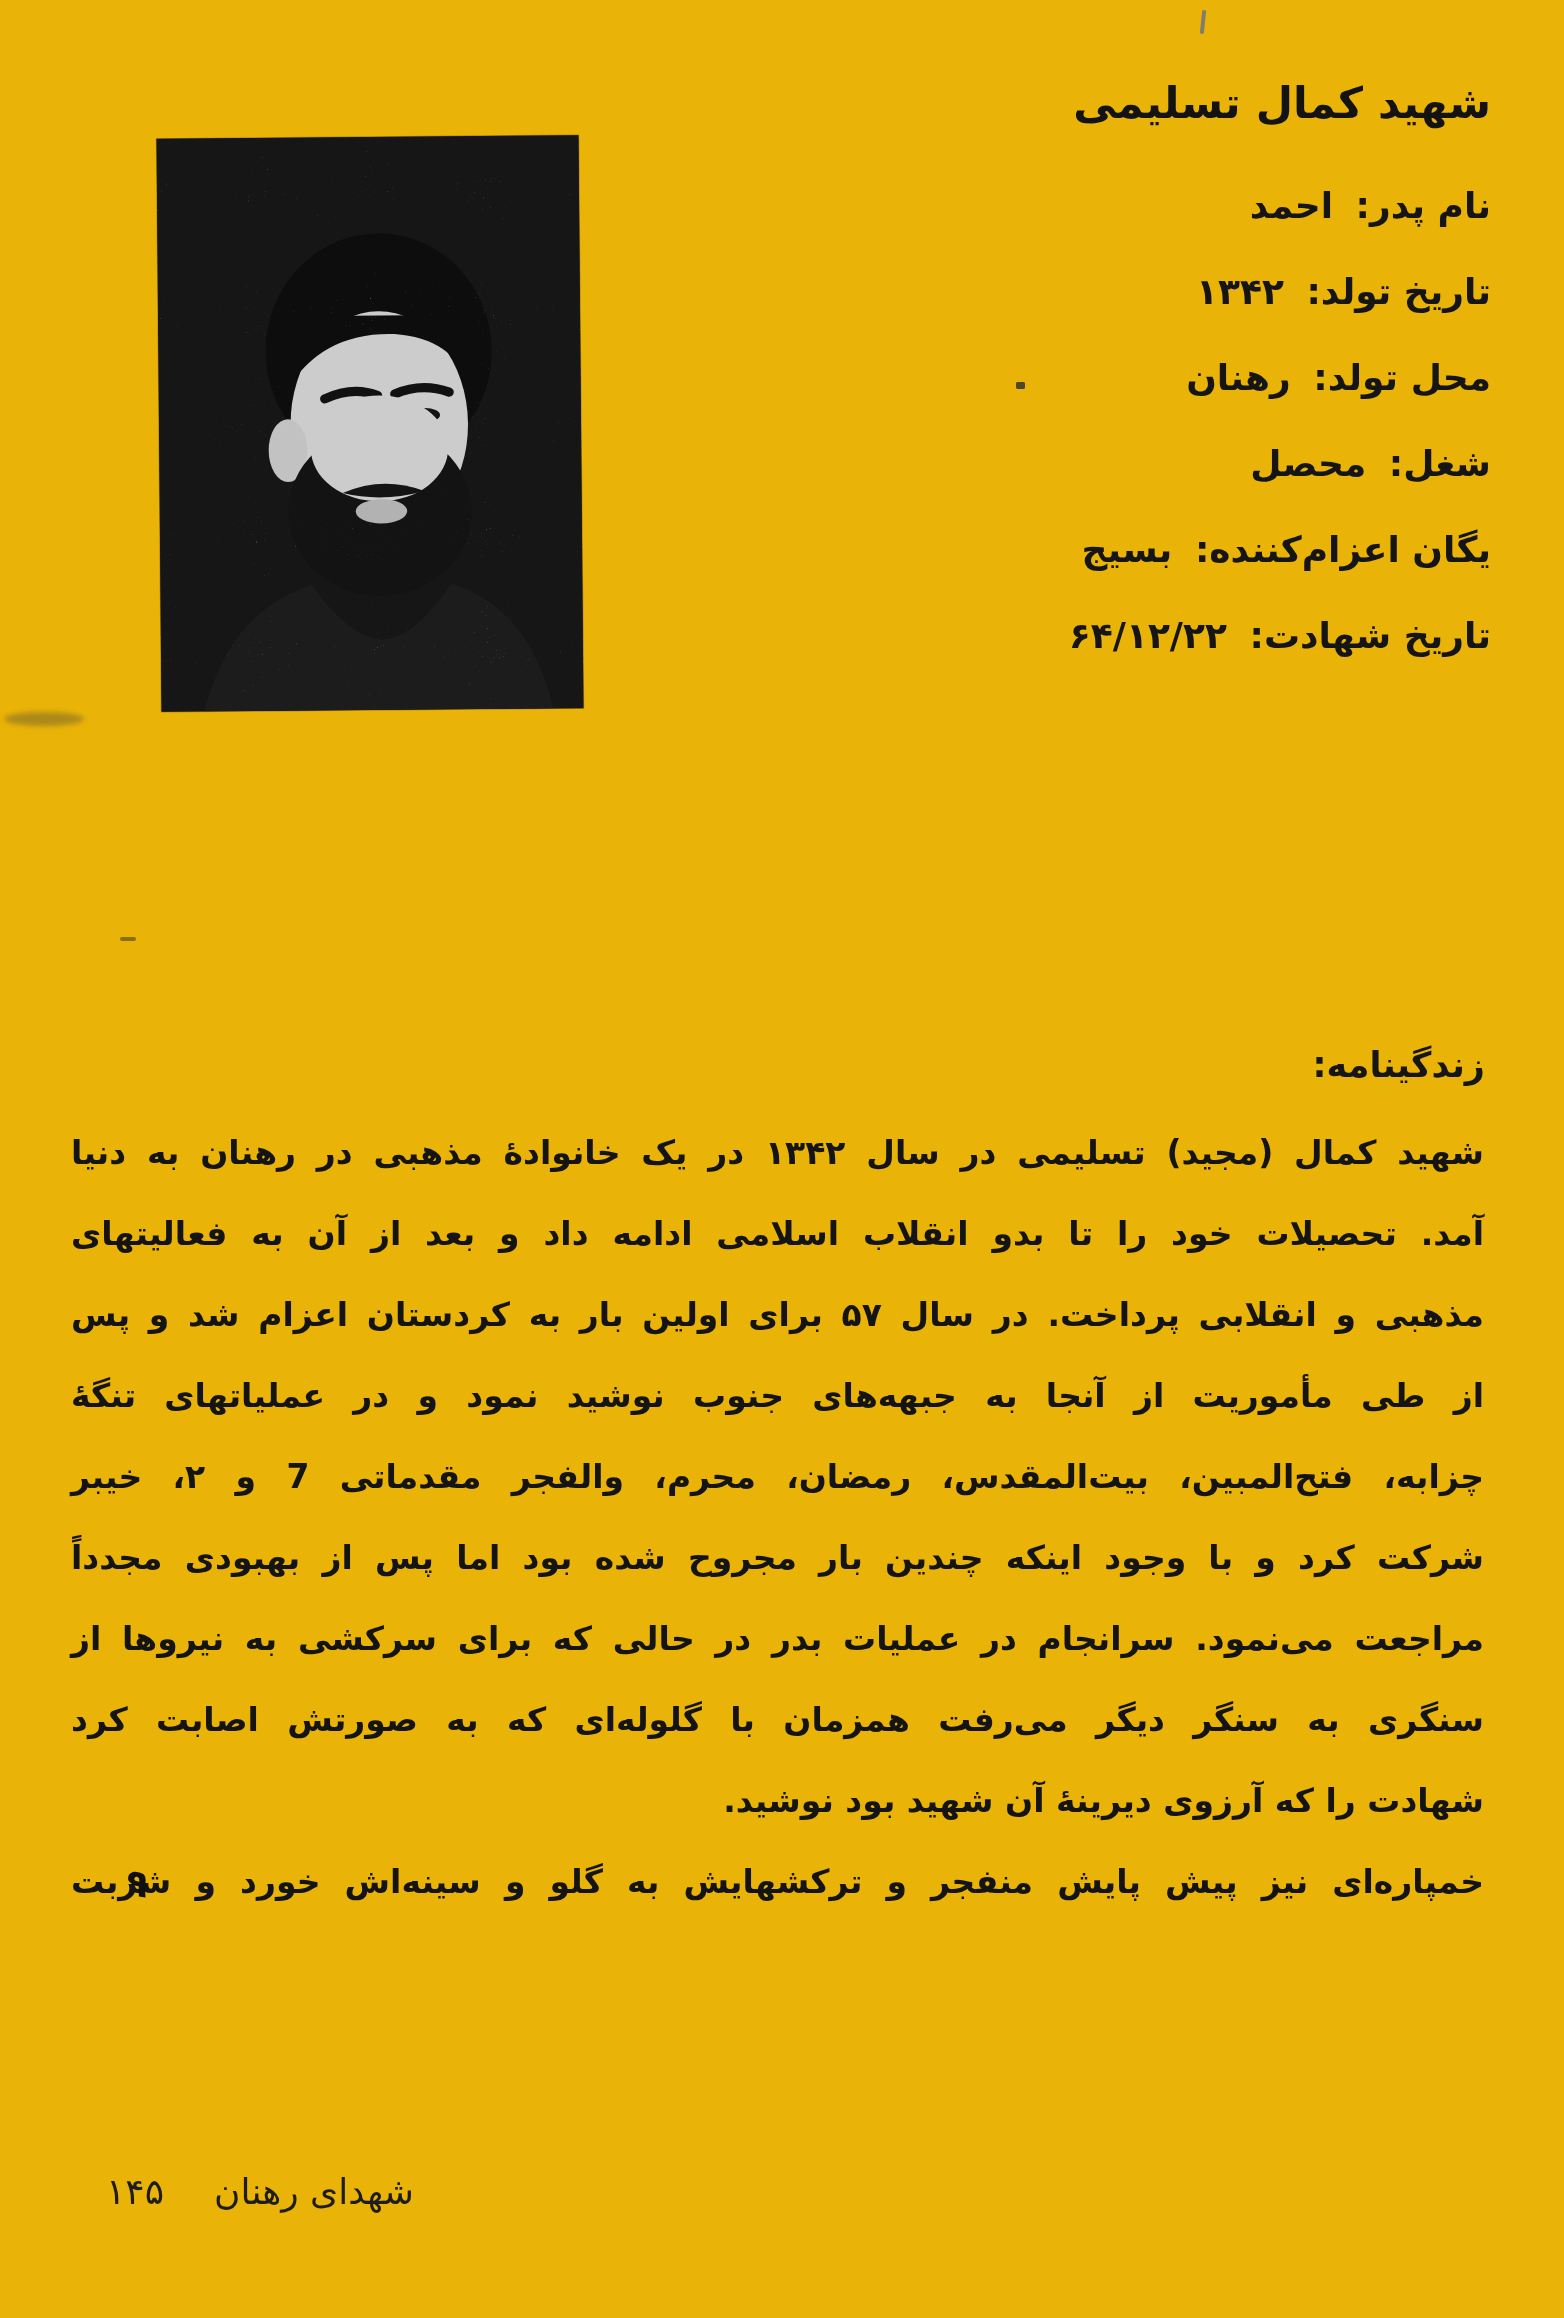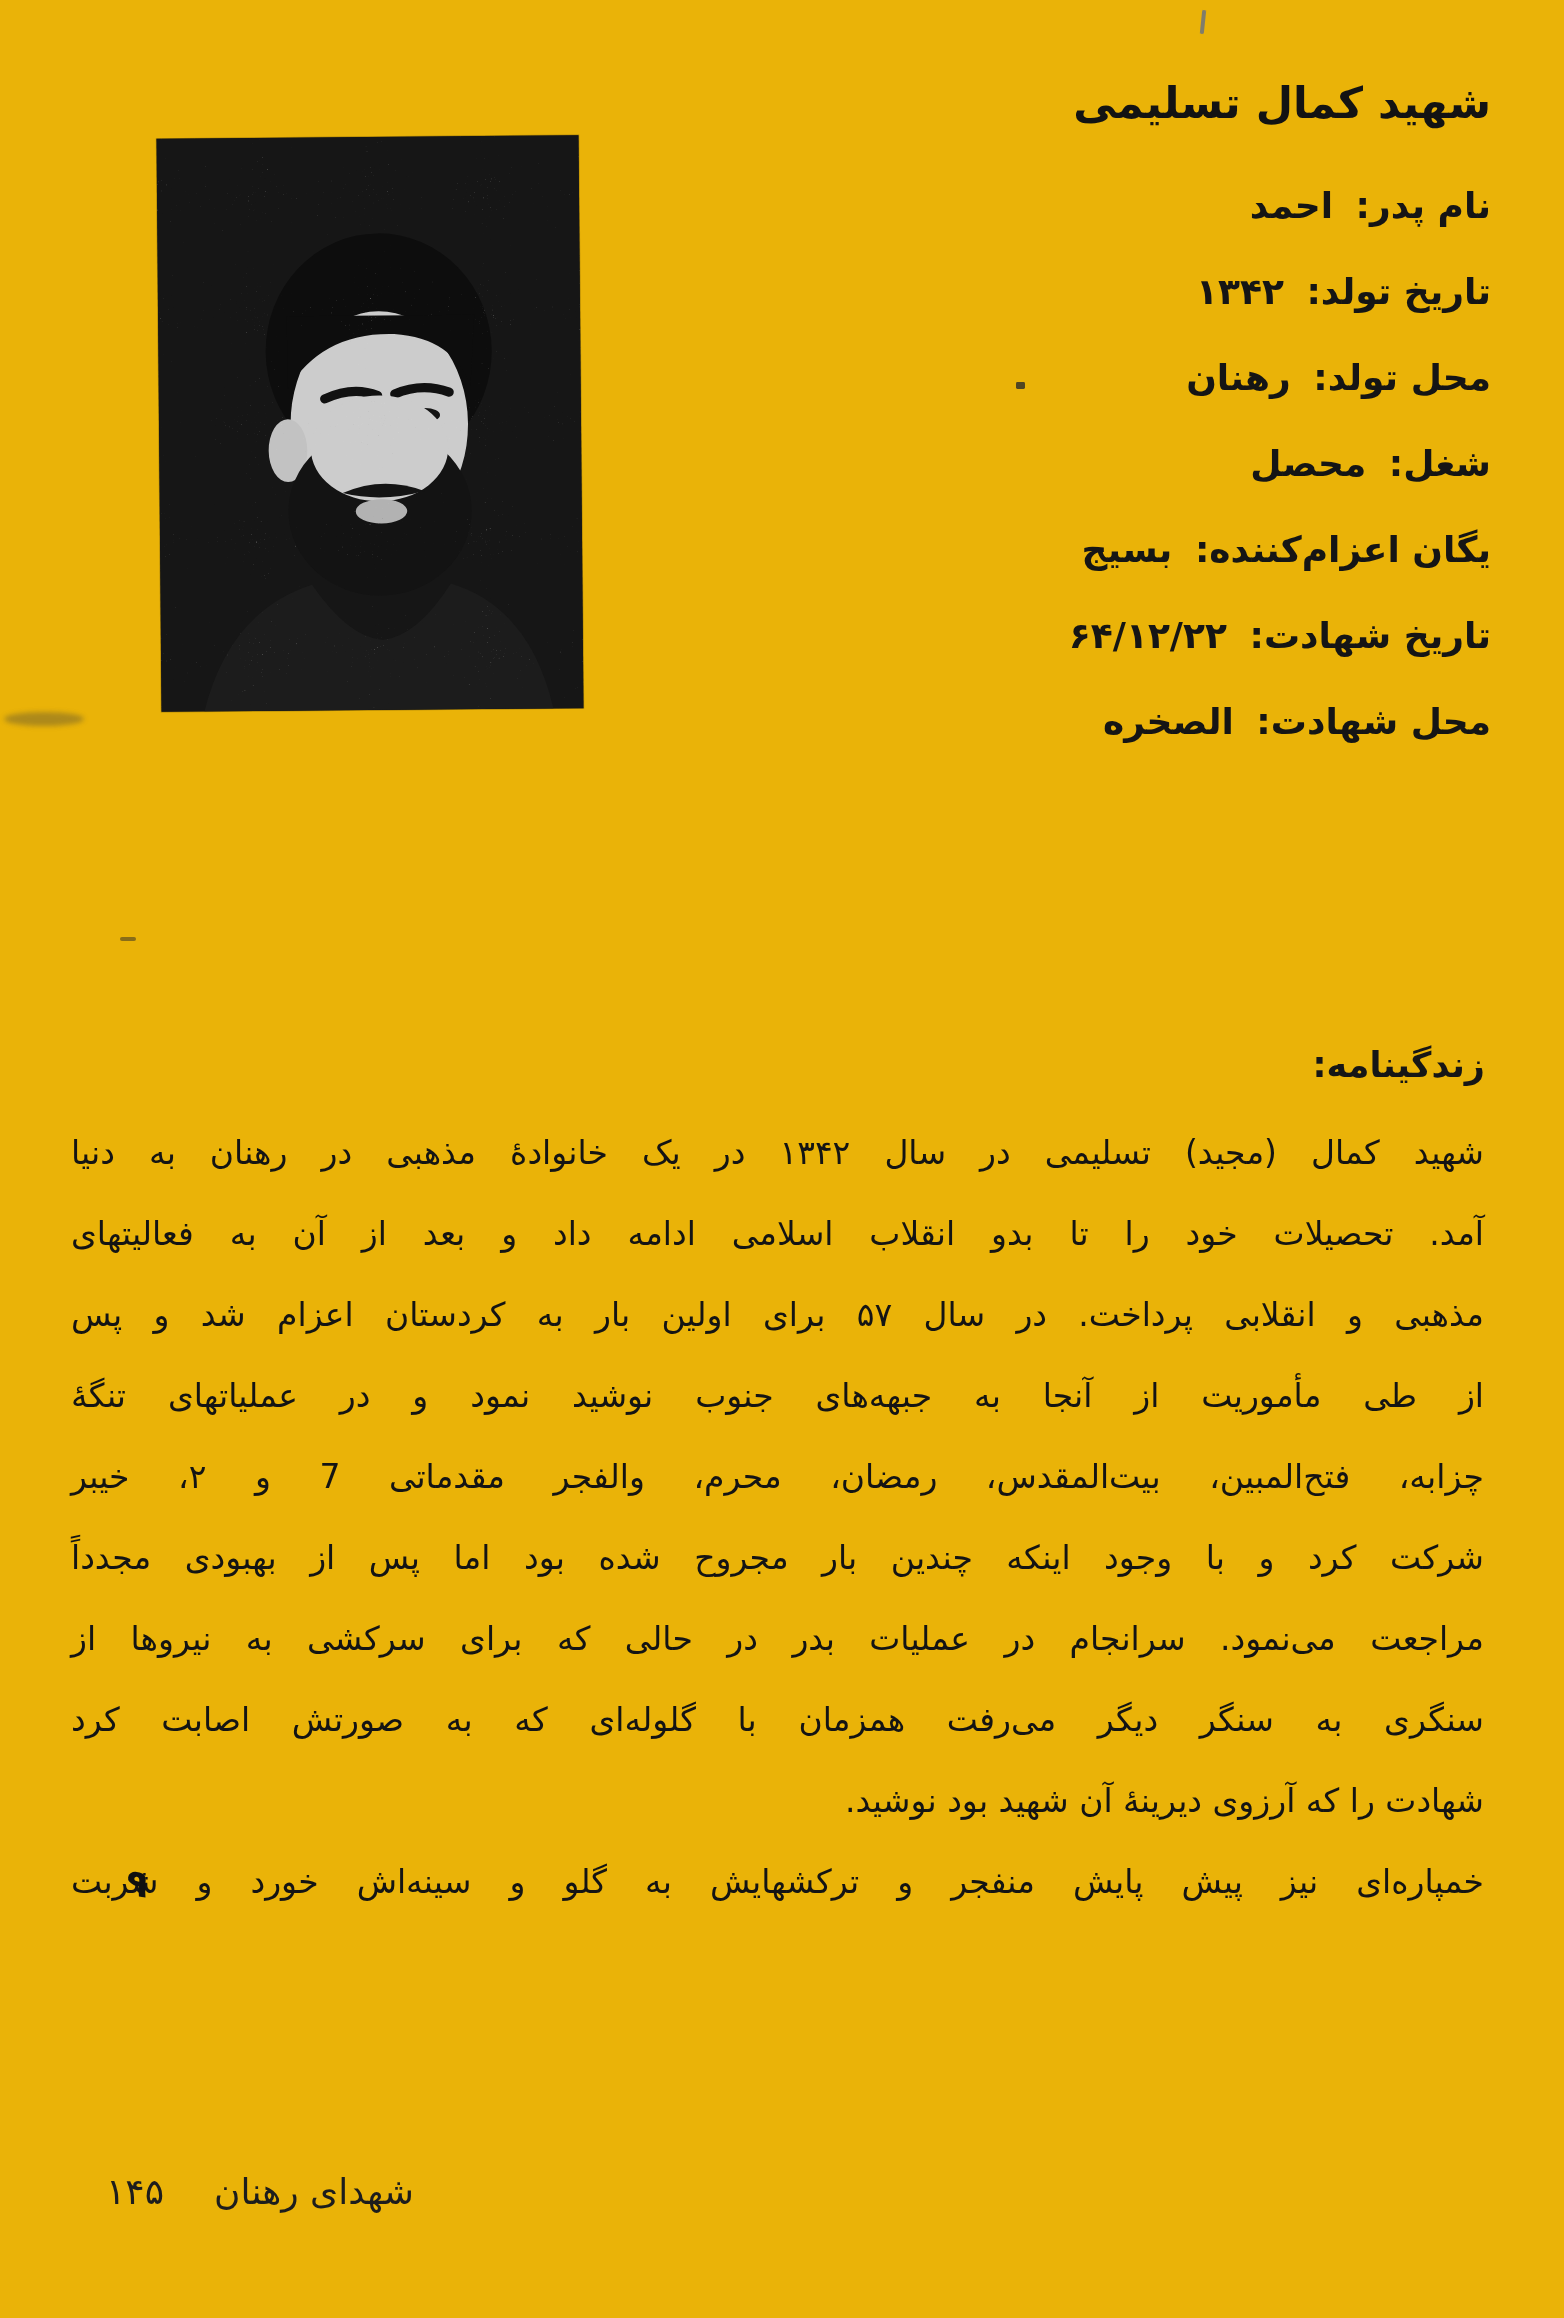--- a/index.html
+++ b/index.html
@@ -63,21 +63,21 @@
   }
   .bio {
     position: absolute;
     top: 1112px;
     right: 81px;
     left: 71px;
     direction: rtl;
   }
   .bio .line {
     font-size: 33px;
-    font-weight: normal;
+    font-weight: bold;
     line-height: 81px;
     height: 81px;
     color: #141414;
     text-align: justify;
     text-align-last: justify;
     white-space: nowrap;
     overflow: visible;
   }
   .bio .line.last {
     text-align: right;
@@ -218,24 +218,20 @@
       <span class="value">محصل</span>
     </div>
     <div class="field">
       <span class="label">یگان اعزام‌کننده:</span>
       <span class="value">بسیج</span>
     </div>
     <div class="field">
       <span class="label">تاریخ شهادت:</span>
       <span class="value">۶۴/۱۲/۲۲</span>
     </div>
-    <div class="field">
-      <span class="label">محل شهادت:</span>
-      <span class="value">الصخره</span>
-    </div>
   </div>
 
   <div class="bio-heading">زندگینامه:</div>
   <div class="bio">
     <div class="line">شهید کمال (مجید) تسلیمی در سال ۱۳۴۲ در یک خانوادۀ مذهبی در رهنان به دنیا</div>
     <div class="line">آمد. تحصیلات خود را تا بدو انقلاب اسلامی ادامه داد و بعد از آن به فعالیتهای</div>
     <div class="line">مذهبی و انقلابی پرداخت. در سال ۵۷ برای اولین بار به کردستان اعزام شد و پس</div>
     <div class="line">از طی مأموریت از آنجا به جبهه‌های جنوب نوشید نمود و در عملیاتهای تنگۀ</div>
     <div class="line">چزابه، فتح‌المبین، بیت‌المقدس، رمضان، محرم، والفجر مقدماتی 7 و ۲، خیبر</div>
     <div class="line">شرکت کرد و با وجود اینکه چندین بار مجروح شده بود اما پس از بهبودی مجدداً</div>

